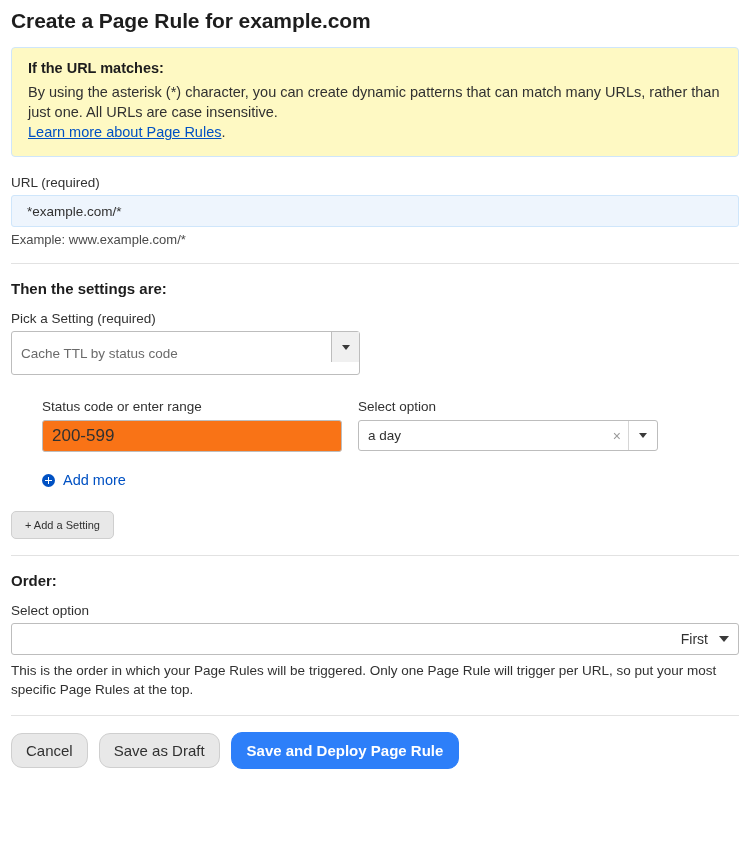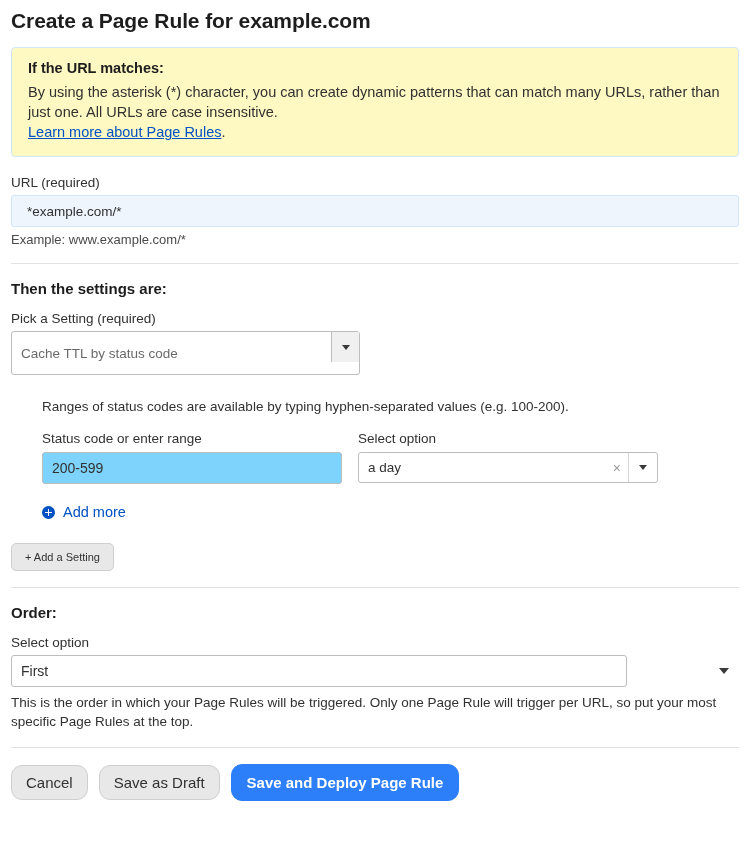--- a/index.html
+++ b/index.html
@@ -140,25 +140,25 @@
     font-size: 13.5px;
     color: #313131;
     margin-bottom: 6px;
   }
   .status-input {
     width: 300px;
     height: 32px;
     border: 1px solid #bdbdbd;
     border-radius: 3px;
     padding: 0 9px;
-    font-size: 14px;
+    font-size: 17px;
     color: #313131;
     font-family: "Liberation Sans", sans-serif;
     outline: none;
-    background: #7dd3fc;
+    background: #f97316;
   }
   .react-select {
     width: 300px;
     height: 31px;
     border: 1px solid #bdbdbd;
     border-radius: 3px;
     background: #fff;
     display: flex;
     align-items: center;
     padding: 0 0 0 9px;
@@ -215,32 +215,33 @@
     background: #e8e8e8;
     border: 1px solid #cfcfcf;
     border-radius: 5px;
     font-size: 11px;
     color: #313131;
     padding: 7px 13px;
     cursor: pointer;
     font-family: "Liberation Sans", sans-serif;
   }
   .order-select {
-    width: 616px;
+    width: 728px;
     height: 32px;
     border: 1px solid #bdbdbd;
     border-radius: 3px;
     background: #fff;
     font-size: 14px;
     color: #313131;
     padding: 0 30px 0 9px;
     font-family: "Liberation Sans", sans-serif;
     appearance: none;
     -webkit-appearance: none;
     outline: none;
+    text-align: right;
   }
   .order-arrow {
     position: absolute;
     right: 10px;
     top: 13px;
     width: 0; height: 0;
     border-left: 5px solid transparent;
     border-right: 5px solid transparent;
     border-top: 6px solid #3a3a3a;
     pointer-events: none;
@@ -310,21 +311,20 @@
   <div class="select-wrap">
     <select class="setting-select">
       <option>Cache TTL by status code</option>
     </select>
     <span class="setting-select-arrow">
       <span class="caret-down"></span>
     </span>
   </div>
 
   <div class="setting-body">
-    <div class="setting-note">Ranges of status codes are available by typing hyphen-separated values (e.g. 100-200).</div>
 
     <div class="row">
       <div class="col-status">
         <div class="sub-label">Status code or enter range</div>
         <input class="status-input" type="text" value="200-599" style="">
       </div>
       <div class="col-option">
         <div class="sub-label">Select option</div>
         <div class="react-select">
           <span class="rs-value">a day</span>

